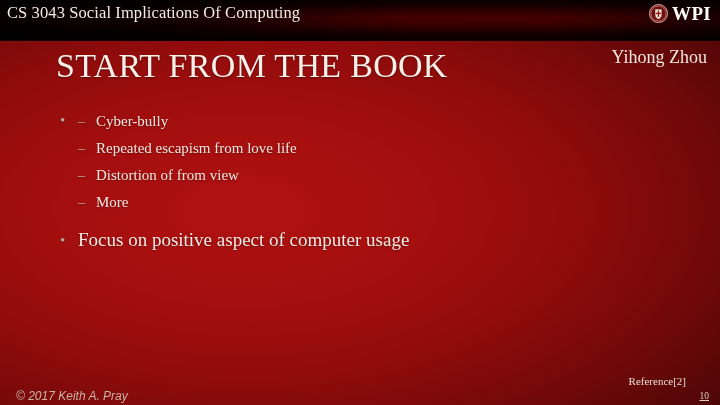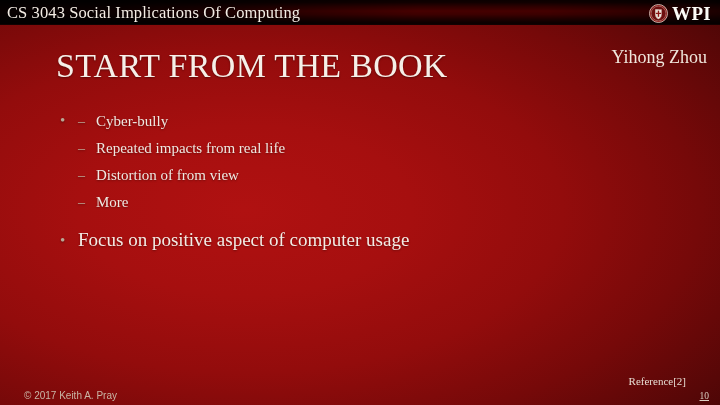--- a/index.html
+++ b/index.html
@@ -24,21 +24,21 @@
         #3a0404 90%,
         #2a0303 100%);
   }
 
   
   #header-band {
     position: absolute;
     left: 0;
     top: 0;
     width: 720px;
-    height: 25px;
+    height: 41px;
     background:
       linear-gradient(to bottom,
         #1b0202 0%,
         #2a0303 10%,
         #6b0707 26%,
         #a50d0d 44%,
         #8d0b0b 58%,
         #4a0505 76%,
         #200303 90%,
         #160202 100%),
@@ -163,27 +163,28 @@
     font-size: 14px;
     line-height: 27px;
   }
   .group-gap {
     height: 10px;
   }
 
   
   #copyright {
     position: absolute;
-    left: 24px;
+    left: 16px;
     bottom: 4px;
-    font-size: 10px;
+    font-size: 12px;
     line-height: 10px;
     color: #c9b6a6;
     font-family: "Liberation Sans", "DejaVu Sans", sans-serif;
     white-space: nowrap;
+    font-style: italic;
   }
   #reference-note {
     position: absolute;
     right: 34px;
     bottom: 17px;
     font-size: 11px;
     line-height: 14px;
     color: #e8ded4;
     white-space: nowrap;
   }
@@ -229,21 +230,21 @@
       <span class="marker">•</span>
     </div>
 
     <div class="bullet-l2">
       <span class="marker">–</span>
       <span>Cyber-bully</span>
     </div>
 
     <div class="bullet-l2">
       <span class="marker">–</span>
-      <span>Repeated impacts from real life</span>
+      <span>Repeated escapism from love life</span>
     </div>
 
     <div class="bullet-l2">
       <span class="marker">–</span>
       <span>Distortion of from view</span>
     </div>
 
     <div class="bullet-l2">
       <span class="marker">–</span>
       <span>More</span>

